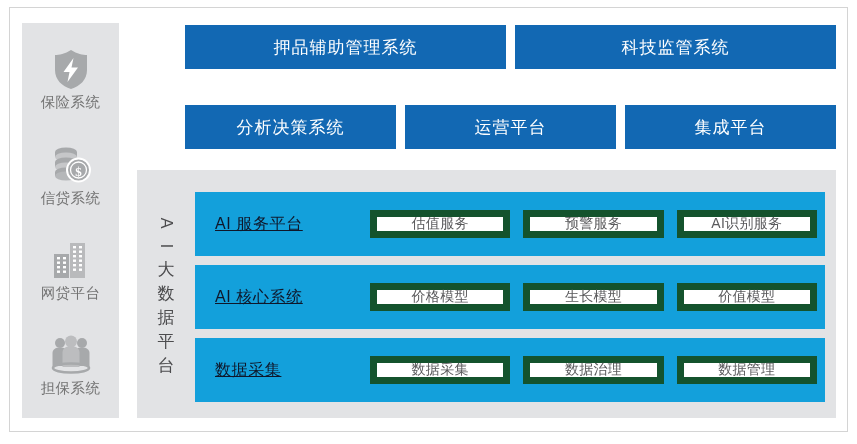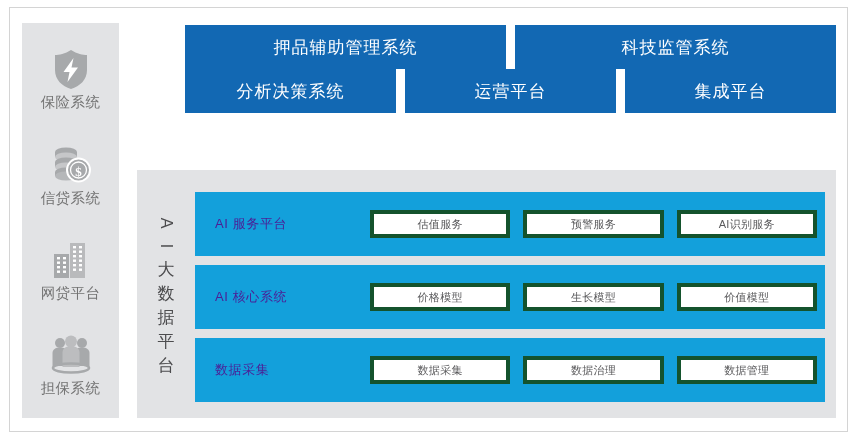--- a/index.html
+++ b/index.html
@@ -80,21 +80,21 @@
     top: 25px;
     width: 699px;
   }
 
   .blue-row {
     display: flex;
     gap: 9px;
     padding-left: 48px;
   }
 
-  .blue-row.row-2 { }
+  .blue-row.row-2 { margin-top: 36px; }
 
   .blue-box {
     flex: 1;
     height: 44px;
     background: #1268b3;
     color: #ffffff;
     display: flex;
     align-items: center;
     justify-content: center;
     font-size: 17px;
@@ -147,43 +147,44 @@
 
   .band {
     height: 64px;
     background: #13a0db;
     display: flex;
     align-items: center;
     padding: 0 8px 0 20px;
   }
 
   .band-title {
-    color: #4c1d95;
-    font-size: 13px;
+    color: #0f172a;
+    font-size: 16px;
     letter-spacing: 0.6px;
     white-space: nowrap;
     width: 155px;
     flex: 0 0 155px;
+    text-decoration: underline;
   }
 
   .band-chips {
     flex: 1;
     display: flex;
     gap: 13px;
   }
 
   .chip {
     flex: 1;
     height: 28px;
     background: #ffffff;
-    border: 4px solid #14532d;
-    display: flex;
-    align-items: center;
-    justify-content: center;
-    font-size: 11px;
+    border: 7px solid #14532d;
+    display: flex;
+    align-items: center;
+    justify-content: center;
+    font-size: 14px;
     color: #5a5a5c;
     letter-spacing: 0.3px;
     white-space: nowrap;
   }
 </style>
 </head>
 <body>
 
 <div id="diagram-root">
 

